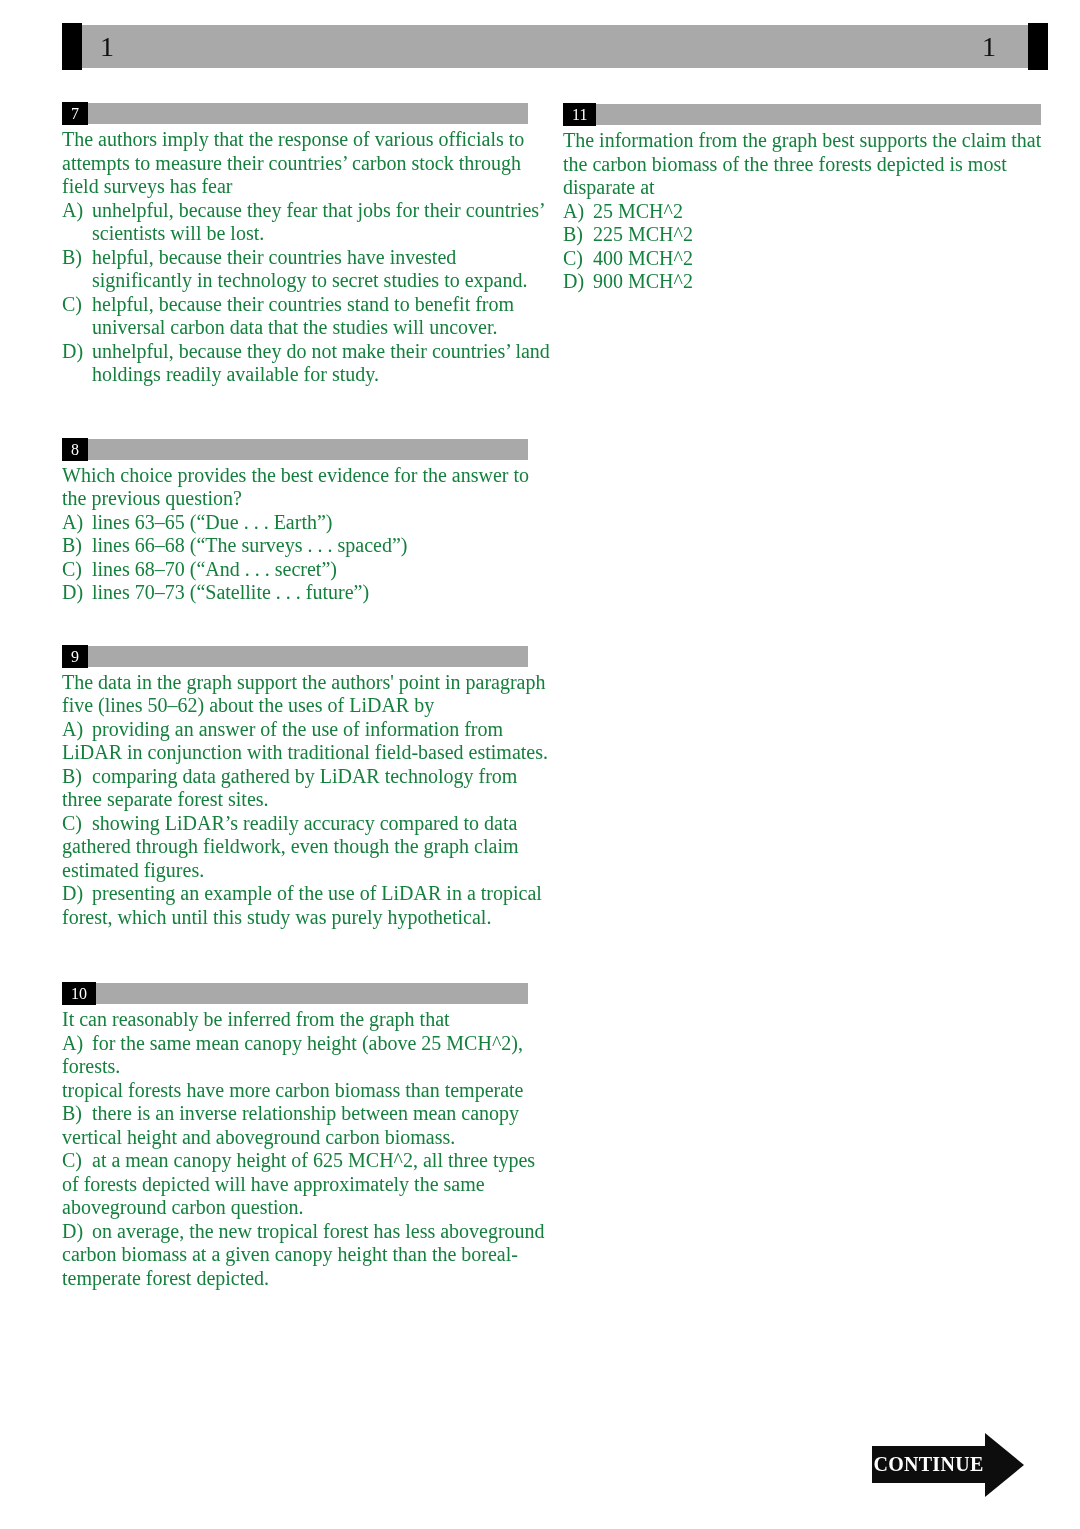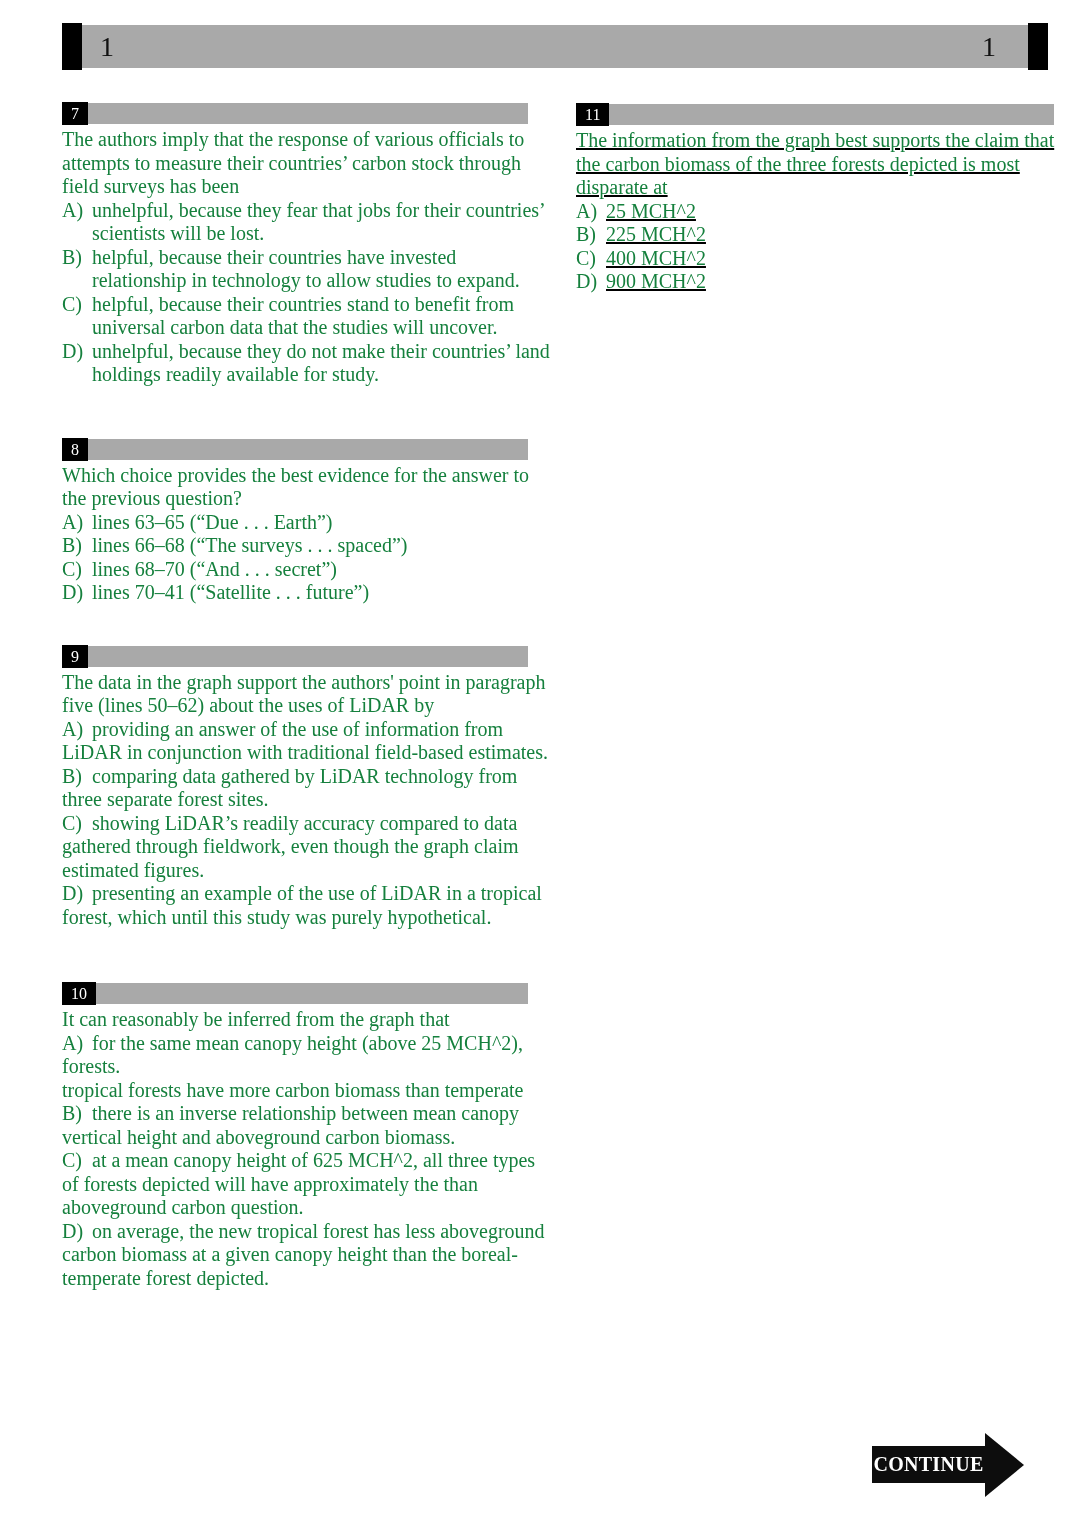--- a/index.html
+++ b/index.html
@@ -21,21 +21,21 @@
   .pagenum{
     position:absolute;top:0;height:43px;line-height:44px;
     font-size:28px;color:#111;
   }
   .pagenum.left{left:38px;}
   .pagenum.right{right:52px;}
 
   
   .col{position:absolute;}
   .col-left{left:62px;top:102px;width:502px;}
-  .col-right{left:576px;top:103px;width:488px;text-decoration:underline;}
+  .col-right{left:563px;top:103px;width:488px;}
   .col-left .qheader{width:466px;}
   .col-right .qheader{width:478px;}
 
   .qblock{margin:0;}
   .q7{margin-bottom:51px;}
   .q8{margin-bottom:40px;}
   .q9{margin-bottom:53px;}
 
   .qheader{display:flex;align-items:flex-start;height:23px;margin-bottom:3px;}
   .qnum{
@@ -83,37 +83,37 @@
   </header>
 
   <main class="col col-left">
       <section class="qblock q7">
         <div class="qheader">
           <span class="qnum">7</span>
           <div class="qbar"></div>
         </div>
         <div class="line stem">The authors imply that the response of various officials to</div>
         <div class="line stem">attempts to measure their countries’ carbon stock through</div>
-        <div class="line stem">field surveys has been</div>
+        <div class="line stem">field surveys has fear</div>
         <div class="opt hanging"><span class="optlabel">A)</span><span class="opttext">unhelpful, because they fear that jobs for their countries’</span><div class="optcont">scientists will be lost.</div></div>
-        <div class="opt hanging"><span class="optlabel">B)</span><span class="opttext">helpful, because their countries have invested</span><div class="optcont">relationship in technology to allow studies to expand.</div></div>
+        <div class="opt hanging"><span class="optlabel">B)</span><span class="opttext">helpful, because their countries have invested</span><div class="optcont">significantly in technology to secret studies to expand.</div></div>
         <div class="opt hanging"><span class="optlabel">C)</span><span class="opttext">helpful, because their countries stand to benefit from</span><div class="optcont">universal carbon data that the studies will uncover.</div></div>
         <div class="opt hanging"><span class="optlabel">D)</span><span class="opttext">unhelpful, because they do not make their countries’ land</span><div class="optcont">holdings readily available for study.</div></div>
       </section>
       <section class="qblock q8">
         <div class="qheader">
           <span class="qnum">8</span>
           <div class="qbar"></div>
         </div>
         <div class="line stem">Which choice provides the best evidence for the answer to</div>
         <div class="line stem">the previous question?</div>
         <div class="opt hanging"><span class="optlabel">A)</span><span class="opttext">lines 63–65 (“Due . . . Earth”)</span></div>
         <div class="opt hanging"><span class="optlabel">B)</span><span class="opttext">lines 66–68 (“The surveys . . . spaced”)</span></div>
         <div class="opt hanging"><span class="optlabel">C)</span><span class="opttext">lines 68–70 (“And . . . secret”)</span></div>
-        <div class="opt hanging"><span class="optlabel">D)</span><span class="opttext">lines 70–41 (“Satellite . . . future”)</span></div>
+        <div class="opt hanging"><span class="optlabel">D)</span><span class="opttext">lines 70–73 (“Satellite . . . future”)</span></div>
       </section>
       <section class="qblock q9">
         <div class="qheader">
           <span class="qnum">9</span>
           <div class="qbar"></div>
         </div>
         <div class="line stem">The data in the graph support the authors' point in paragraph</div>
         <div class="line stem">five (lines 50–62) about the uses of LiDAR by</div>
         <div class="opt flush"><span class="optlabel">A)</span><span class="opttext">providing an answer of the use of information from</span><div class="optcont">LiDAR in conjunction with traditional field-based estimates.</div></div>
         <div class="opt flush"><span class="optlabel">B)</span><span class="opttext">comparing data gathered by LiDAR technology from</span><div class="optcont">three separate forest sites.</div></div>
@@ -121,21 +121,21 @@
         <div class="opt flush"><span class="optlabel">D)</span><span class="opttext">presenting an example of the use of LiDAR in a tropical</span><div class="optcont">forest, which until this study was purely hypothetical.</div></div>
       </section>
       <section class="qblock q10">
         <div class="qheader">
           <span class="qnum">10</span>
           <div class="qbar"></div>
         </div>
         <div class="line stem">It can reasonably be inferred from the graph that</div>
         <div class="opt flush"><span class="optlabel">A)</span><span class="opttext">for the same mean canopy height (above 25 MCH^2),</span><div class="optcont">forests.</div><div class="optcont">tropical forests have more carbon biomass than temperate</div></div>
         <div class="opt flush"><span class="optlabel">B)</span><span class="opttext">there is an inverse relationship between mean canopy</span><div class="optcont">vertical height and aboveground carbon biomass.</div></div>
-        <div class="opt flush"><span class="optlabel">C)</span><span class="opttext">at a mean canopy height of 625 MCH^2, all three types</span><div class="optcont">of forests depicted will have approximately the than</div><div class="optcont">aboveground carbon question.</div></div>
+        <div class="opt flush"><span class="optlabel">C)</span><span class="opttext">at a mean canopy height of 625 MCH^2, all three types</span><div class="optcont">of forests depicted will have approximately the same</div><div class="optcont">aboveground carbon question.</div></div>
         <div class="opt flush"><span class="optlabel">D)</span><span class="opttext">on average, the new tropical forest has less aboveground</span><div class="optcont">carbon biomass at a given canopy height than the boreal-</div><div class="optcont">temperate forest depicted.</div></div>
       </section>
     </main>
   <main class="col col-right">
       <section class="qblock q11">
         <div class="qheader">
           <span class="qnum">11</span>
           <div class="qbar"></div>
         </div>
         <div class="line stem">The information from the graph best supports the claim that</div>

